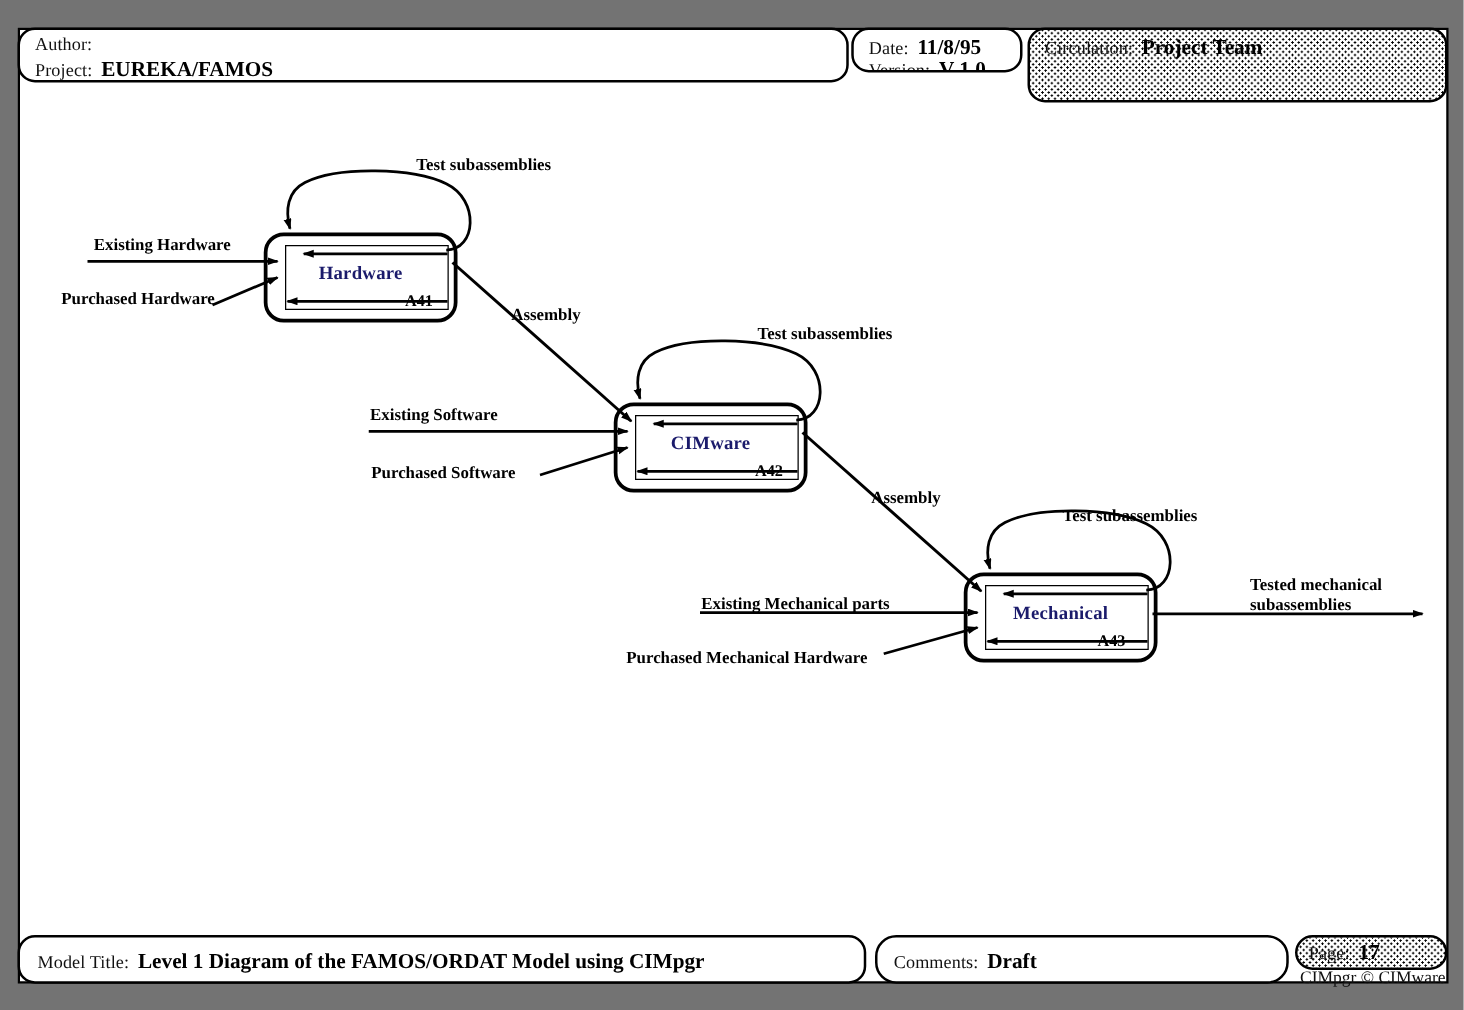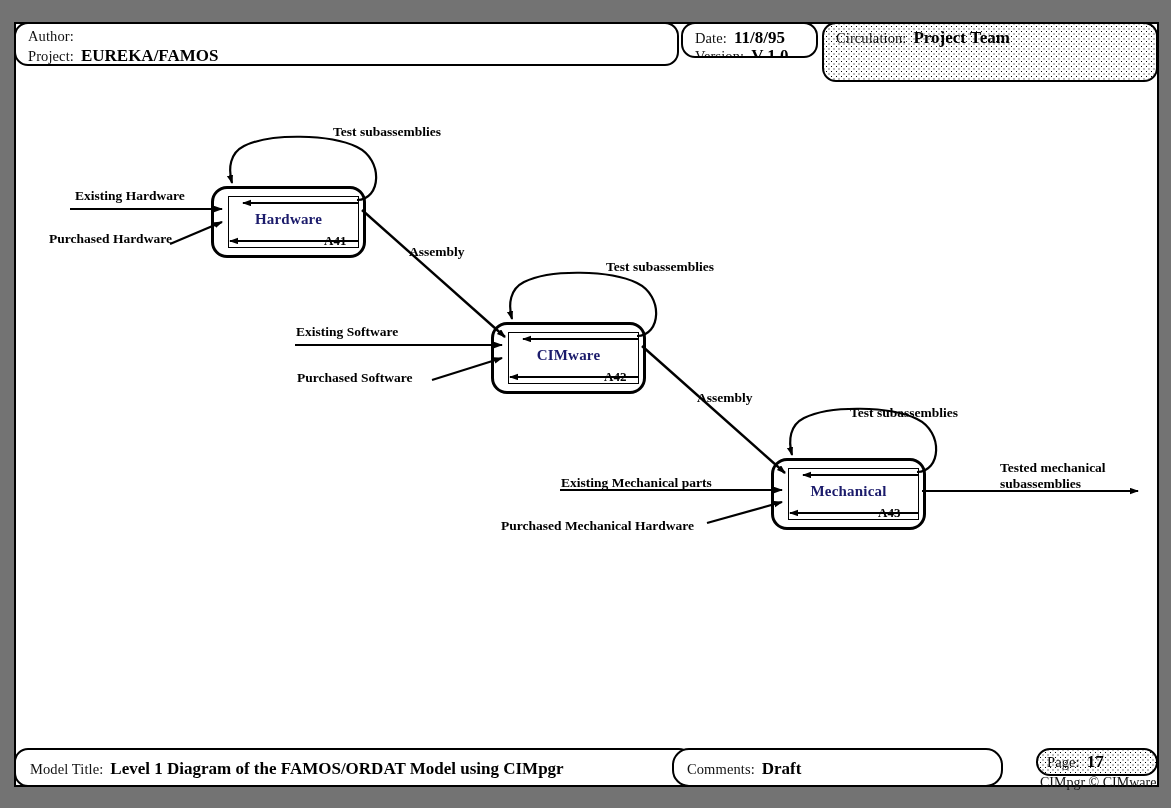--- a/index.html
+++ b/index.html
@@ -270,21 +270,21 @@
   <div class="flow-lbl" style="left:1000px; top:460px;">Tested mechanical</div>
   <div class="flow-lbl" style="left:1000px; top:476px;">subassemblies</div>
 
   <div class="cap cap-lr" style="left:14px; top:748px; width:679px; height:39px;">
     <div class="row" style="position:absolute; left:14px; top:9px;">
       <span class="lbl">Model Title:</span>
       <span class="val">Level 1 Diagram of the FAMOS/ORDAT Model using CIMpgr</span>
     </div>
   </div>
 
-  <div class="cap cap-lr" style="left:672px; top:748px; width:331px; height:39px;border-radius:17px;">
+  <div class="cap cap-lr" style="left:700px; top:748px; width:331px; height:39px;border-radius:17px;">
     <div class="row" style="position:absolute; left:13px; top:9px;">
       <span class="lbl">Comments:</span>
       <span class="val">Draft</span>
     </div>
   </div>
 
   <div class="cap cap-lr dotted" style="left:1036px; top:748px; width:122px; height:28px;">
     <div class="row" style="position:absolute; left:9px; top:2px;">
       <span class="lbl">Page:</span>
       <span class="val">17</span>

